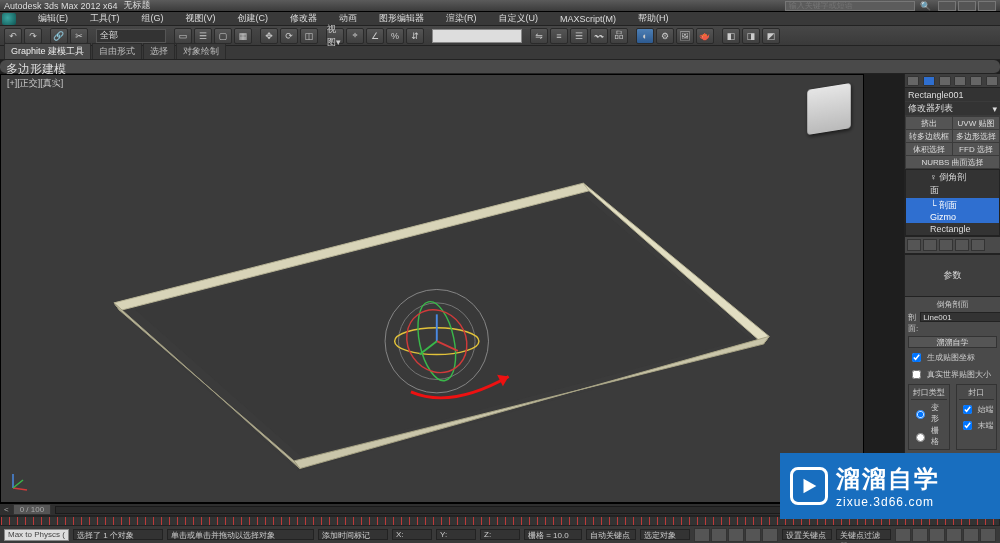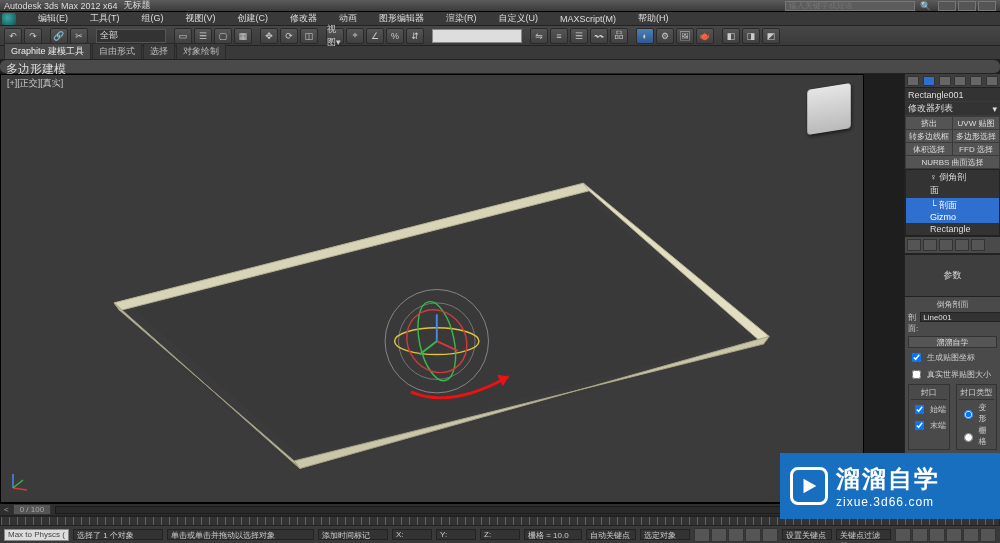--- a/index.html
+++ b/index.html
@@ -436,39 +436,39 @@
             <input type="checkbox" checked="" style="">
             <span>生成贴图坐标</span>
           </label>
         <label class="chk">
             <input type="checkbox" style="">
             <span>真实世界贴图大小</span>
           </label>
 
         <div class="twobox">
           <div class="box">
+            <div class="box-title">封口类型</div>
+            <label class="chk">
+                <input type="radio" name="captype" checked="" style="">
+                <span>变形</span>
+              </label>
+            <label class="chk">
+                <input type="radio" name="captype" style="">
+                <span>栅格</span>
+              </label>
+          </div>
+          <div class="box">
             <div class="box-title">封口</div>
             <label class="chk">
                 <input type="checkbox" checked="" style="">
                 <span>始端</span>
               </label>
             <label class="chk">
                 <input type="checkbox" checked="" style="">
                 <span>末端</span>
-              </label>
-          </div>
-          <div class="box">
-            <div class="box-title">封口类型</div>
-            <label class="chk">
-                <input type="radio" name="captype" checked="" style="">
-                <span>变形</span>
-              </label>
-            <label class="chk">
-                <input type="radio" name="captype" style="">
-                <span>栅格</span>
               </label>
           </div>
         </div>
 
       </div>
     </div>
   </div>
 </div>
 
 <div class="bottom">

